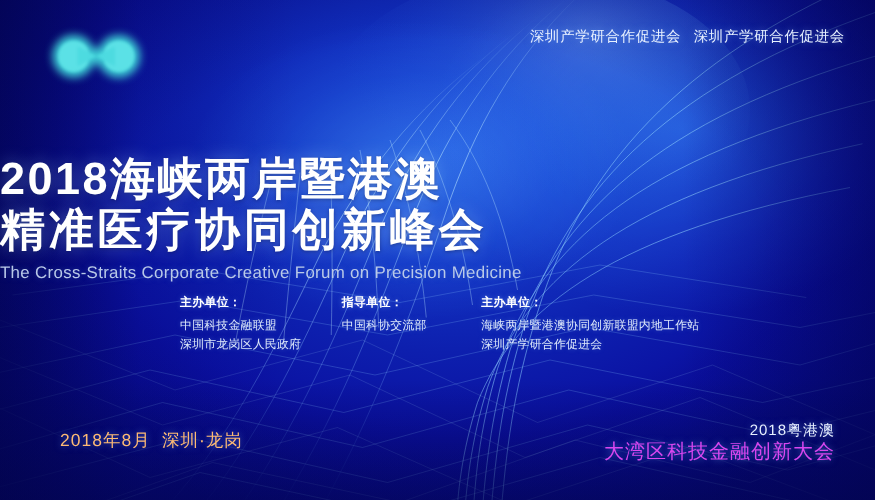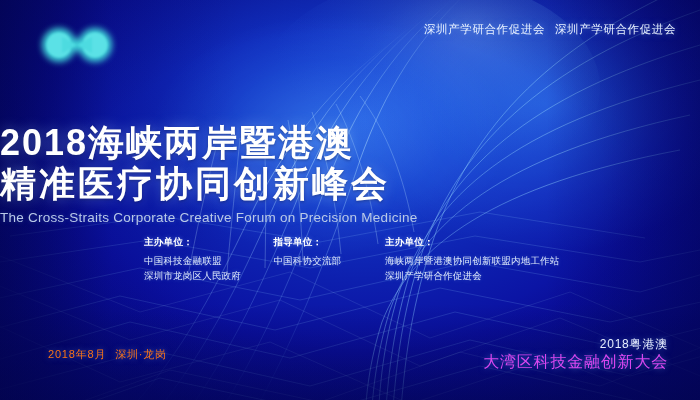--- a/index.html
+++ b/index.html
@@ -157,22 +157,22 @@
     line-height: 14.5px;
     white-space: nowrap;
     text-shadow: 0 0 4px rgba(90,150,230,0.45);
   }
 
   
   .footer-left {
     position: absolute;
     left: 48px;
     bottom: 38px;
-    font-size: 11px;
-    color: #f97316;
+    font-size: 14px;
+    color: #fdba74;
     letter-spacing: 0.8px;
     white-space: nowrap;
     text-shadow: 0 0 6px rgba(110,170,255,0.5);
   }
   .footer-left .gap { display: inline-block; width: 9px; }
 
   .footer-right {
     position: absolute;
     right: 32px;
     bottom: 30px;

